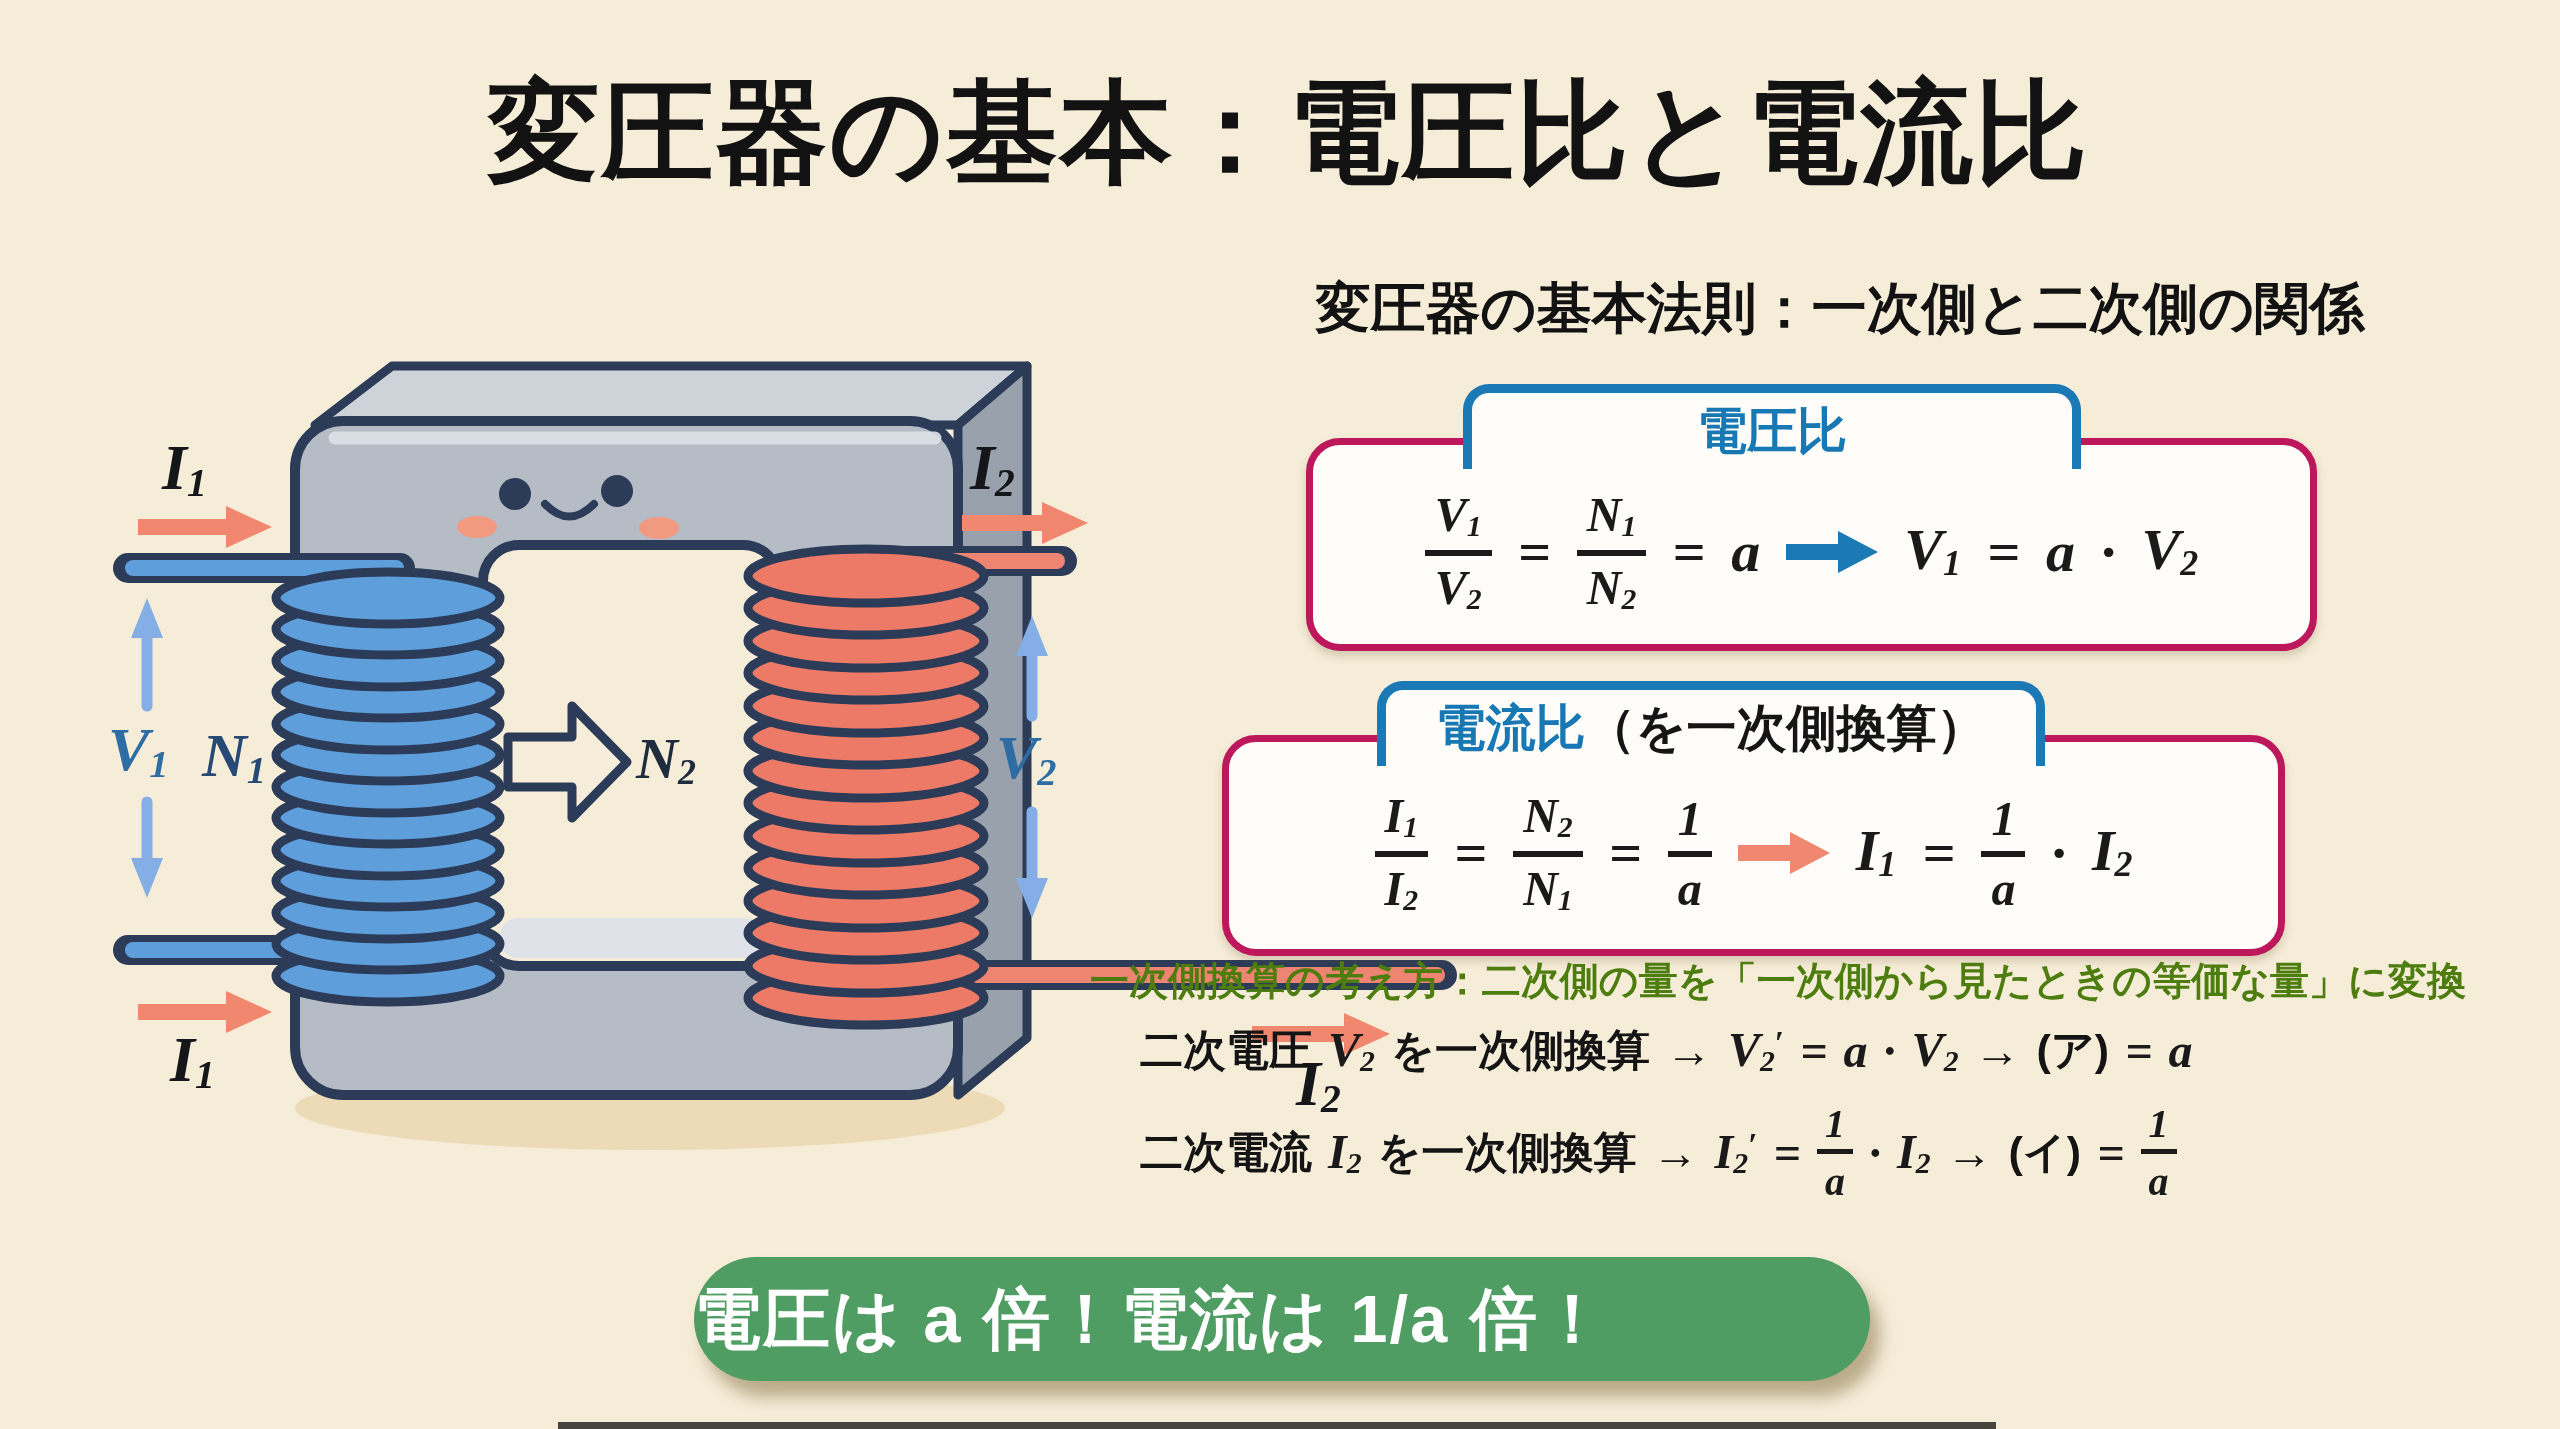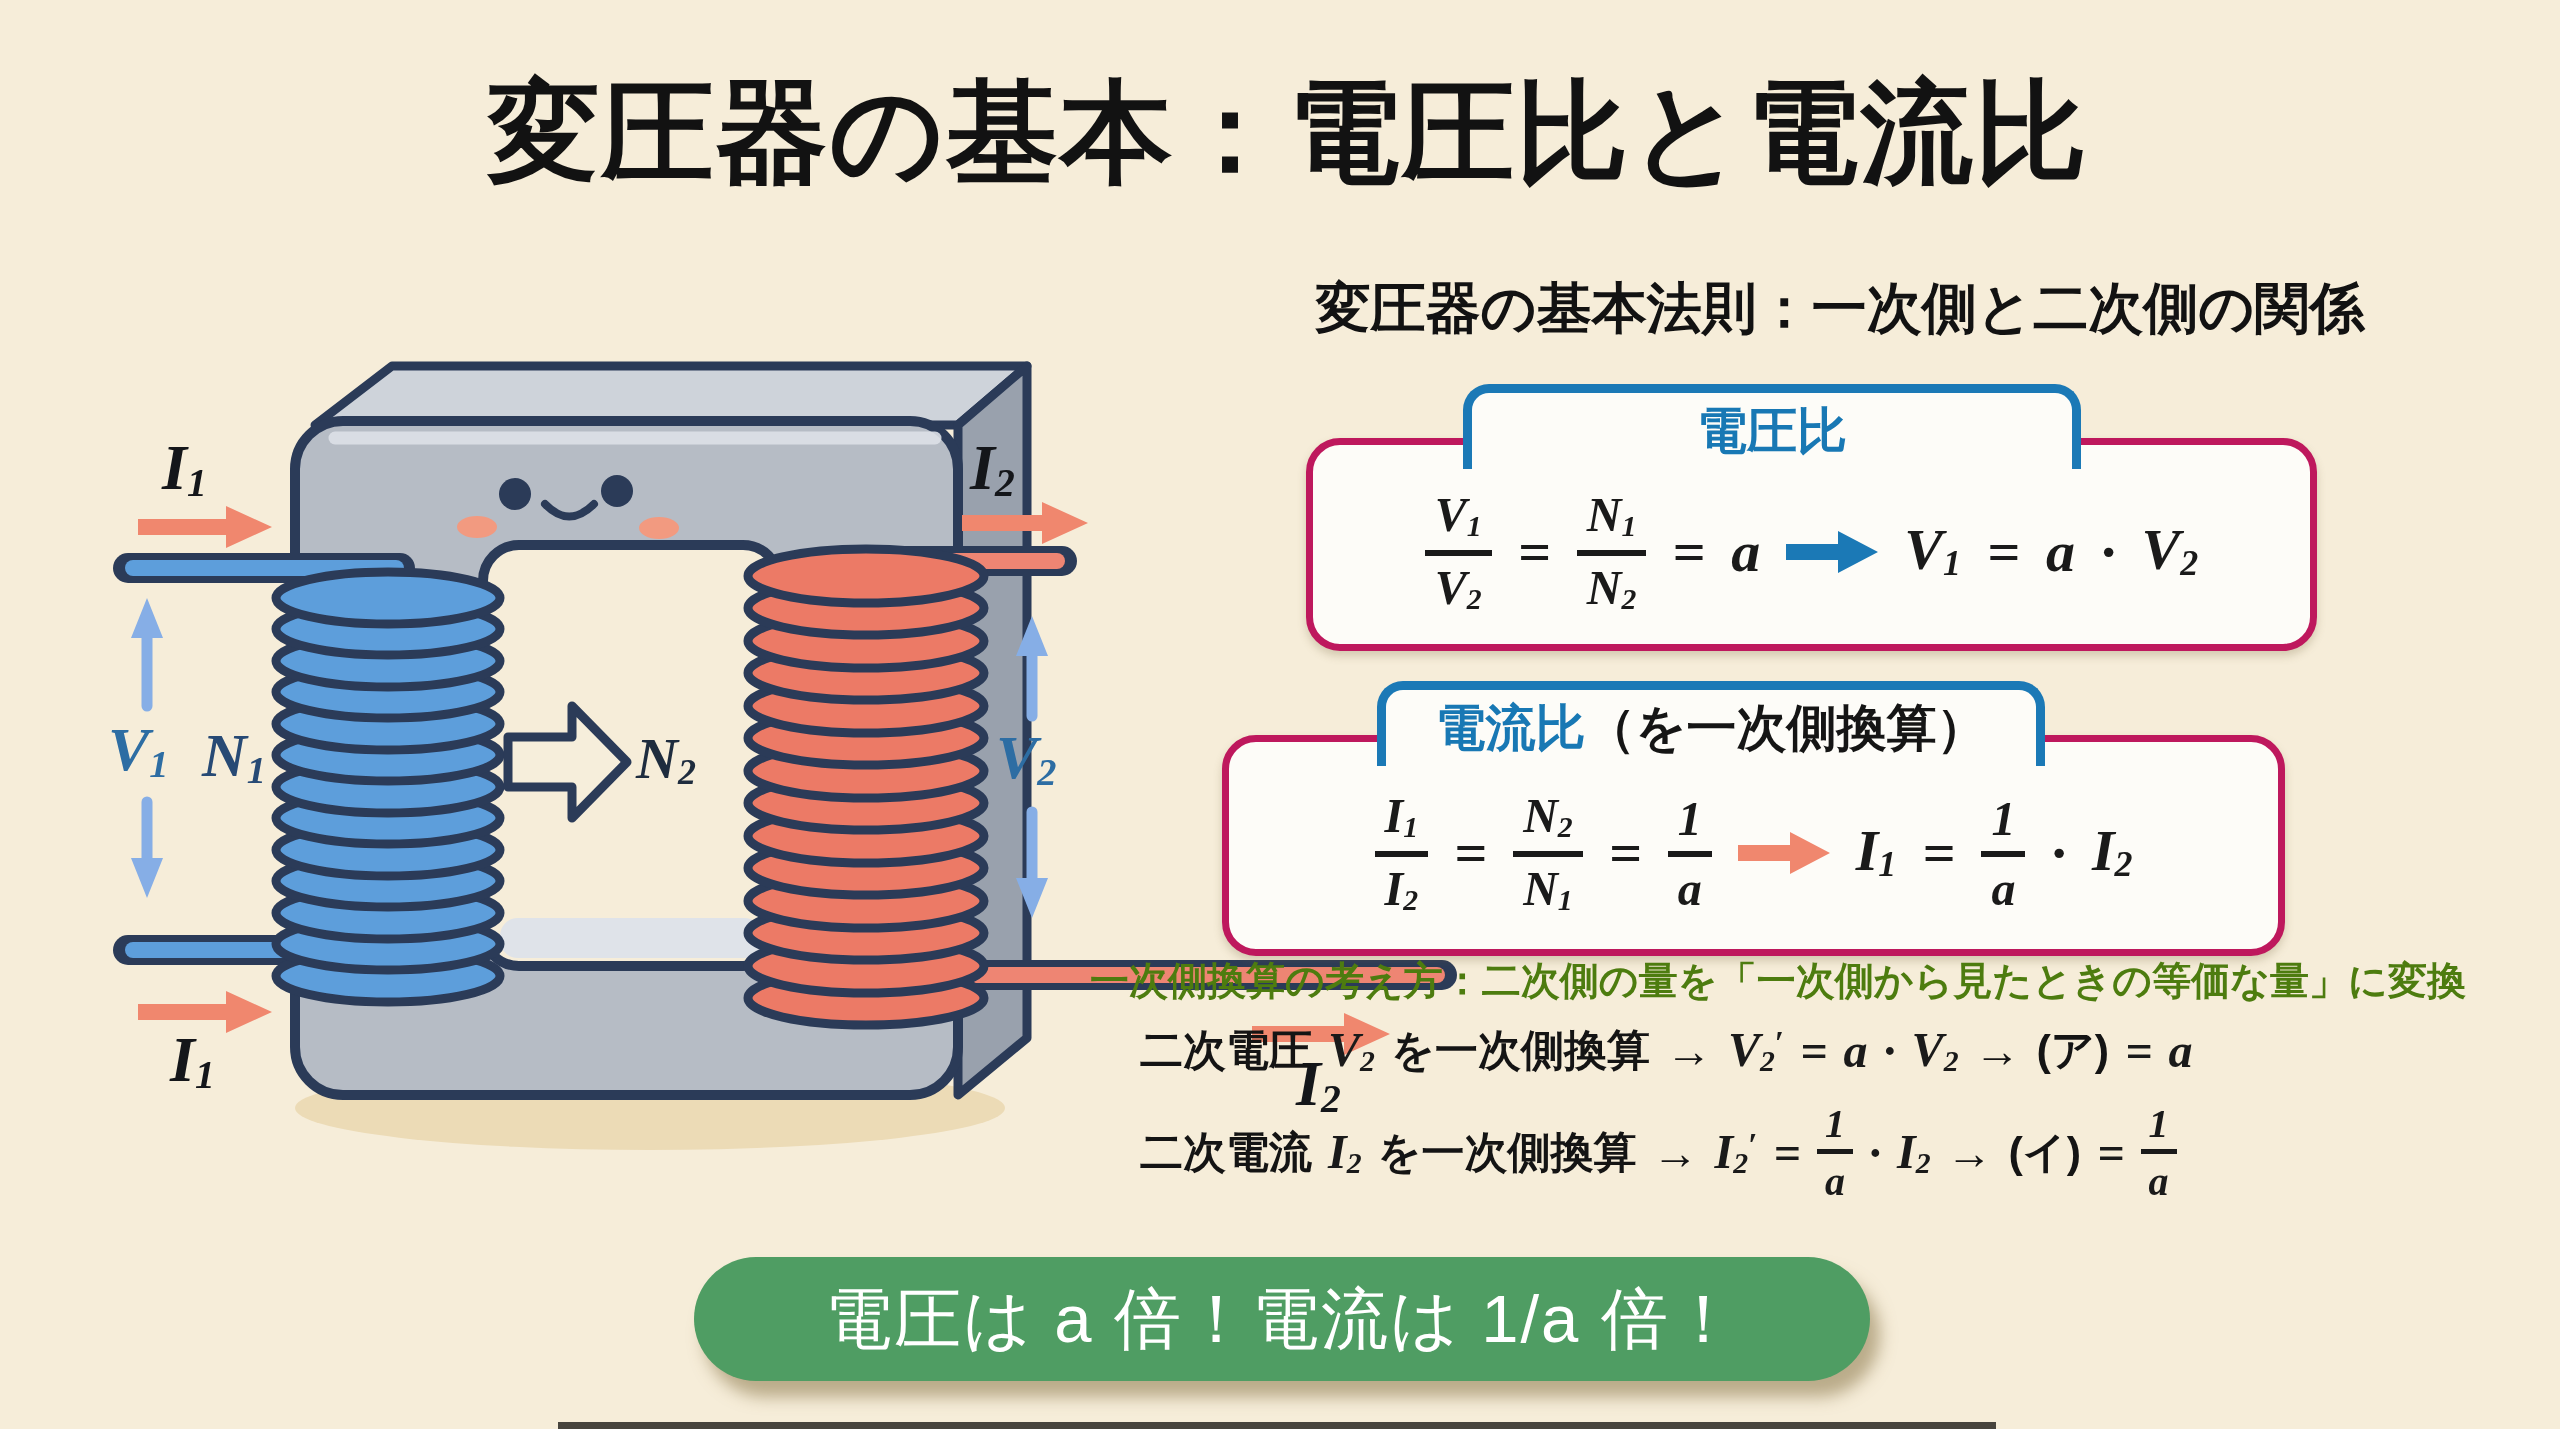--- a/index.html
+++ b/index.html
@@ -30,21 +30,21 @@
   
   .conv-intro{left:1090px;width:1470px;top:954px;text-align:left;font-size:39px;font-weight:800;color:#4d7c0f;}
   .conv-line{left:1140px;width:1420px;display:flex;align-items:center;justify-content:flex-start;gap:16px;}
   .conv-line .jp{font-size:43px;font-weight:800;color:#141414;white-space:nowrap;}
   .conv-line .math{font-size:48px;color:#1a1a1a;}
   .conv-line .frac{font-size:40px;}
   .conv-line .frac .num{border-bottom-width:5px;padding:0 8px 5px;}
   .conv-line .arr{font-size:46px;font-weight:900;color:#141414;}
   
   .banner{left:694px;top:1257px;width:1176px;height:124px;background:#4f9d63;border-radius:62px;
-          display:flex;align-items:center;justify-content:center;color:#fff;font-size:67px;font-weight:400;
+          display:flex;align-items:center;color:#fff;font-size:67px;font-weight:700;
           box-shadow:10px 16px 16px rgba(128,108,60,.5);letter-spacing:2px;}
   
   .tlabel{font-size:64px;color:#14161a;}
   .bottom-strip{left:558px;bottom:0;width:1438px;height:7px;background:#47443d;}
 </style>
 </head>
 <body>
 
 <div class="stage">
 

